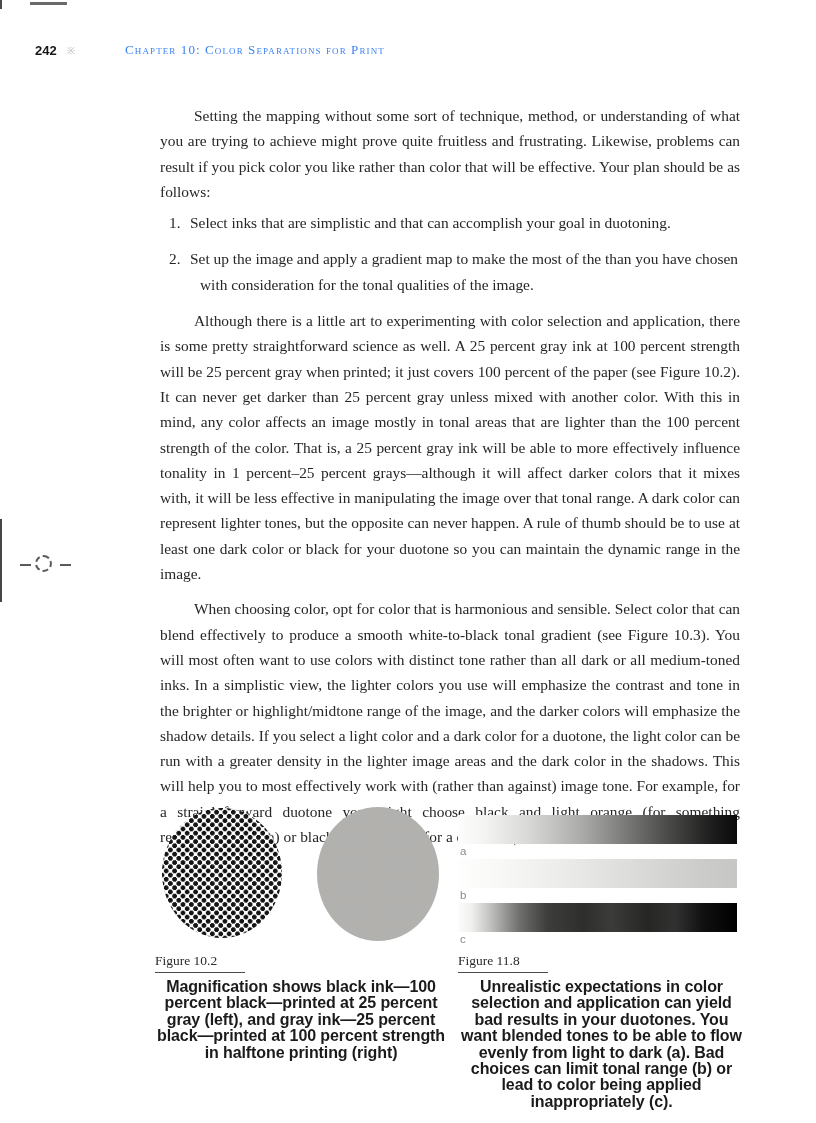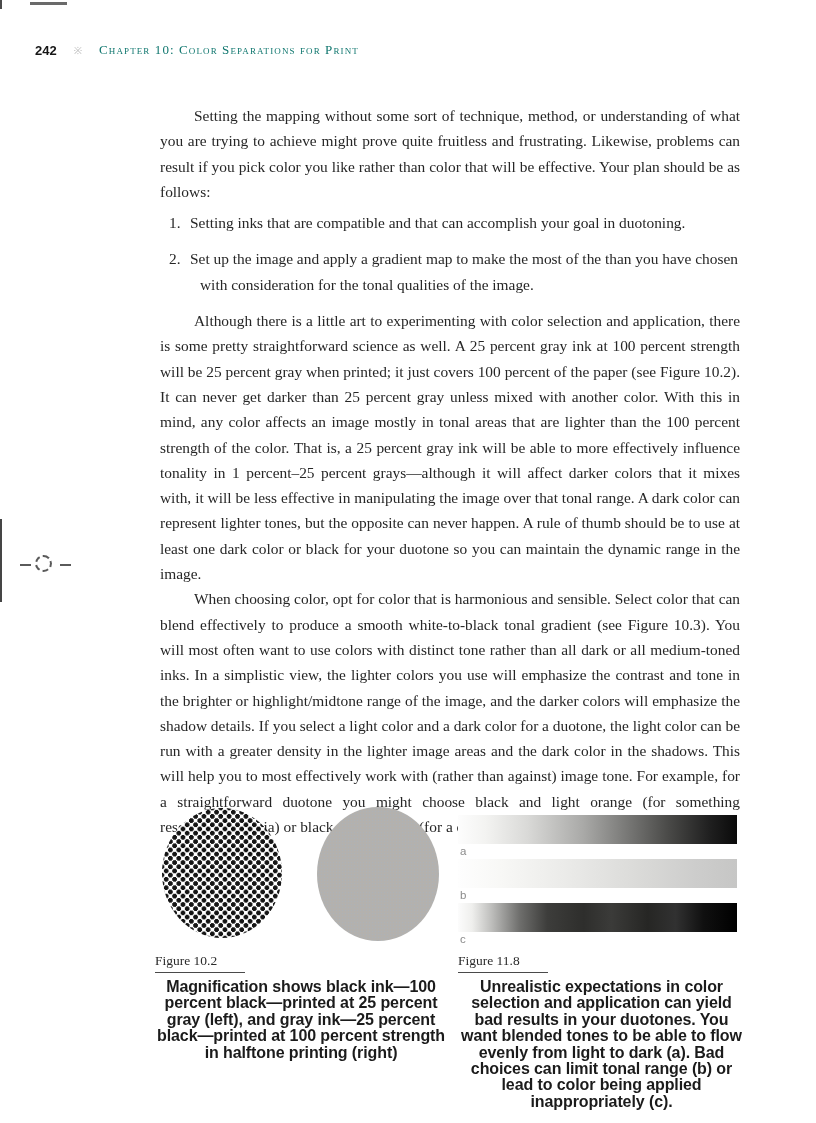--- a/index.html
+++ b/index.html
@@ -22,42 +22,42 @@
   .regmark .dash.left { left: 2px; }
   .regmark .dash.right { left: 42px; }
   .regmark .circle {
     position: absolute; left: 17px; top: 3px; width: 17px; height: 17px;
     border: 2px dashed #5a5a5a; border-radius: 50%; box-sizing: border-box;
   }
 
   
   .runhead {
     position: absolute; left: 35px; top: 42px;
-    display: flex; align-items: center; gap: 17px; white-space: nowrap;
+    display: flex; align-items: center; gap: 10px; white-space: nowrap;
   }
   .runhead .pagenum {
     font-family: "Liberation Sans", sans-serif;
     font-weight: bold; font-size: 13px; color: #161616;
   }
   .runhead .ornament { font-size: 10px; color: #bdbdbd; }
   .runhead .chapter {
     font-family: "Liberation Serif", serif;
     font-variant: small-caps; letter-spacing: 1.1px;
-    font-size: 13px; color: #0f766e;
+    font-size: 13px; color: #3b82f6; margin-left: 40px;
   }
 
   
   .bodycol {
     position: absolute; left: 160px; top: 103px; width: 580px;
     font-size: 15.4px; line-height: 25.3px; color: #262626;
     text-align: justify;
   }
   .bodycol p { margin: 0; text-indent: 34px; }
   .bodycol p.p1 { margin-bottom: 6px; }
-  .bodycol p.p2 { }
+  .bodycol p.p2 { margin-bottom: 10px; }
   .olist { margin: 6px 0 7px 0; }
   .olist .li { position: relative; padding-left: 40px; margin-bottom: 11px; text-indent: -10px; text-align: left; }
   .olist .li .num { position: absolute; left: 9px; top: 0; text-indent: 0; }
 
   
   .halftone-circle {
     position: absolute; left: 162px; top: 808px; width: 120px; height: 130px;
     border-radius: 50%;
     background-color: #ffffff;
     background-image:
@@ -136,21 +136,21 @@
     <span class="pagenum">242</span>
     <span class="ornament">※</span>
     <span class="chapter">Chapter 10: Color Separations for Print</span>
   </div>
 
   <div class="bodycol">
     <p class="p1">Setting the mapping without some sort of technique, method, or understanding of what you are trying to achieve might prove quite fruitless and frustrating. Likewise, problems can result if you pick color you like rather than color that will be effective. Your plan should be as follows:</p>
     <div class="olist">
       <div class="li">
         <span class="num">1.</span>
-        <span>Setting inks that are compatible and that can accomplish your goal in duotoning.</span>
+        <span>Select inks that are simplistic and that can accomplish your goal in duotoning.</span>
       </div>
       <div class="li">
         <span class="num">2.</span>
         <span>Set up the image and apply a gradient map to make the most of the than you have chosen with consideration for the tonal qualities of the image.</span>
       </div>
     </div>
     <p class="p2">Although there is a little art to experimenting with color selection and application, there is some pretty straightforward science as well. A 25 percent gray ink at 100 percent strength will be 25 percent gray when printed; it just covers 100 percent of the paper (see Figure 10.2). It can never get darker than 25 percent gray unless mixed with another color. With this in mind, any color affects an image mostly in tonal areas that are lighter than the 100 percent strength of the color. That is, a 25 percent gray ink will be able to more effectively influence tonality in 1 percent–25 percent grays—although it will affect darker colors that it mixes with, it will be less effective in manipulating the image over that tonal range. A dark color can represent lighter tones, but the opposite can never happen. A rule of thumb should be to use at least one dark color or black for your duotone so you can maintain the dynamic range in the image.</p>
     <p class="p3">When choosing color, opt for color that is harmonious and sensible. Select color that can blend effectively to produce a smooth white-to-black tonal gradient (see Figure 10.3). You will most often want to use colors with distinct tone rather than all dark or all medium-toned inks. In a simplistic view, the lighter colors you use will emphasize the contrast and tone in the brighter or highlight/midtone range of the image, and the darker colors will emphasize the shadow details. If you select a light color and a dark color for a duotone, the light color can be run with a greater density in the lighter image areas and the dark color in the shadows. This will help you to most effectively work with (rather than against) image tone. For example, for a straightforward duotone you might choose black and light orange (for something resembling a sepia) or black and sky blue (for a cool tone).</p>
   </div>
 

